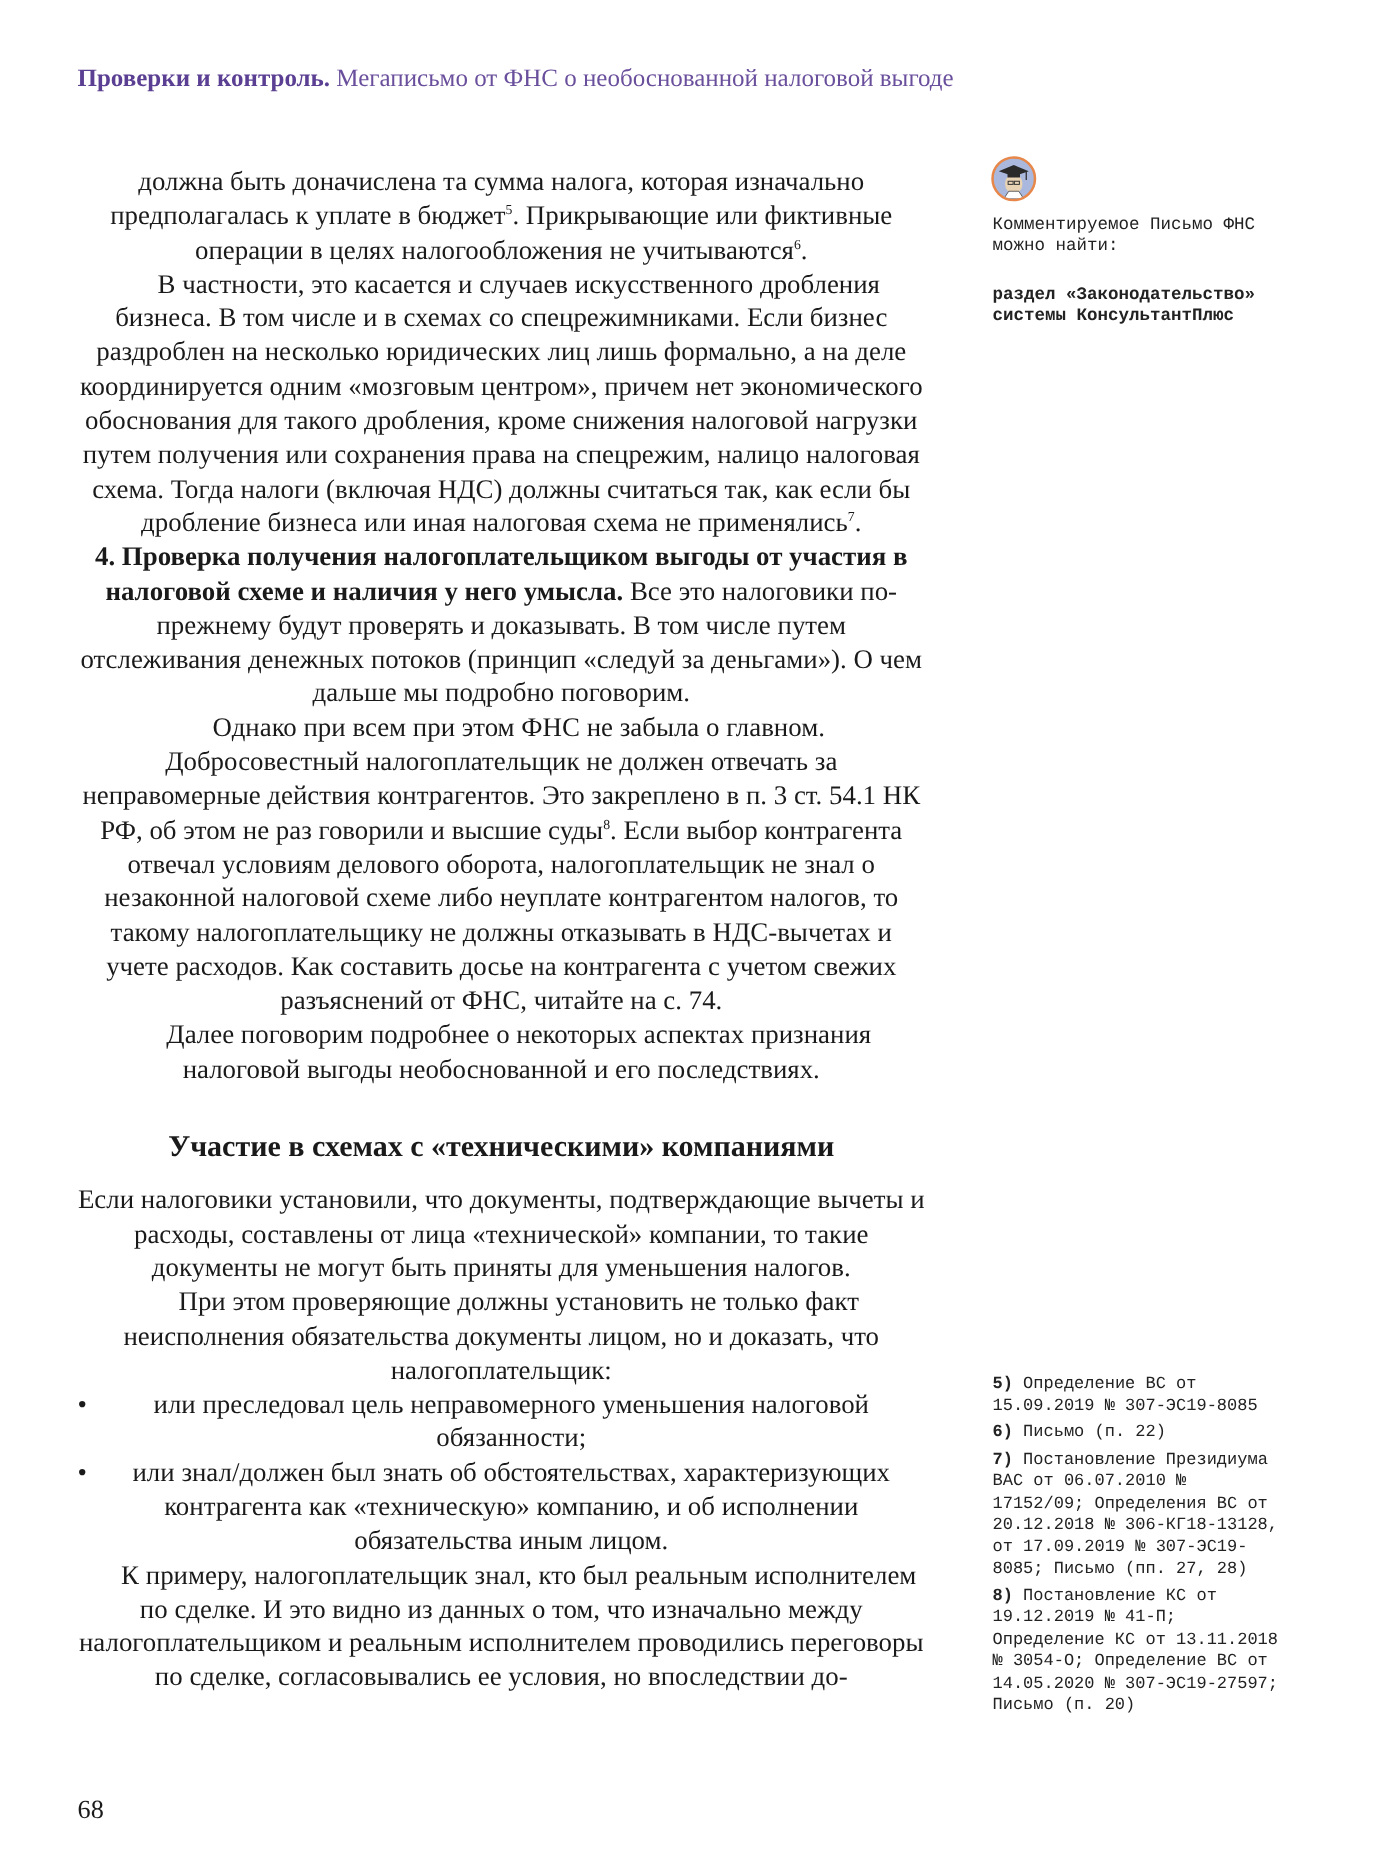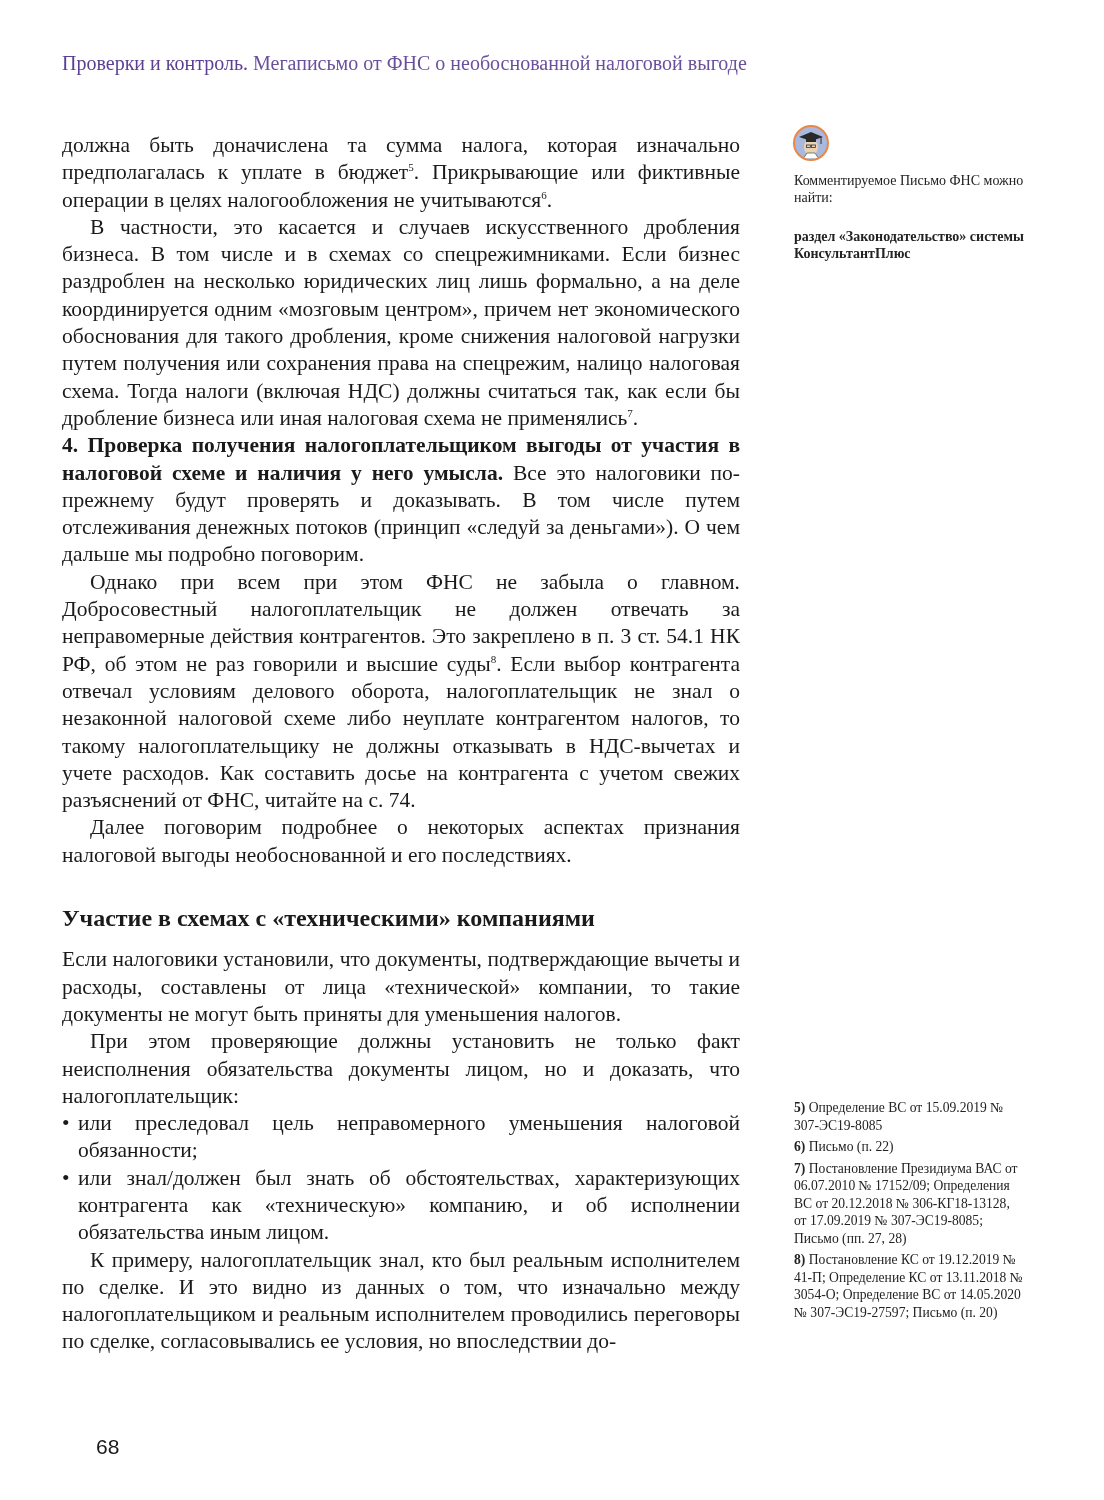--- a/index.html
+++ b/index.html
@@ -1,41 +1,41 @@
 <!DOCTYPE html>
 <html><head>
 <meta charset="utf-8">
 <style>
   html, body { margin:0; padding:0; background:#ffffff; }
   body { width:1104px; height:1500px; position:relative; overflow:hidden;
          font-family:"DejaVu Serif","Liberation Serif",serif; color:#1a1a1a; }
   .header { position:absolute; left:62px; top:52px; font-size:20px; color:#6a4f9c;
             font-family:"Liberation Serif",serif; white-space:nowrap; }
-  .header b { font-weight:normal; color:#5b3f93; }
+  .header b { font-weight:bold; color:#5b3f93; }
   .main { position:absolute; left:62px; top:132px; width:678px;
           font-family:"Liberation Serif",serif; font-size:21.5px; line-height:27.3px;
           text-align:justify; }
-  .main p { margin:0; }
+  .main p { margin:0;text-align:center; }
   .main p.ind { text-indent:28px; }
   .main sup { font-size:11px; line-height:0; }
   .main .bold { font-weight:bold; }
   .h2 { font-weight:bold; font-size:24px; margin:36px 0 14px 0 !important; text-align:left; }
   .bullet { position:relative; padding-left:16px; }
   .bullet .dot { position:absolute; left:0; top:0; }
-  .side { position:absolute; left:794px; width:230px; font-family:Liberation Serif, serif;
+  .side { position:absolute; left:794px; width:230px; font-family:Liberation Mono, monospace;
           font-size:14px; line-height:17px; color:#222; }
   .avatar { position:absolute; left:793px; top:125px; width:36px; height:36px; border-radius:50%;
             background:#a9b8dc; border:2px solid #e8874a; box-sizing:border-box; overflow:hidden; }
   .side-note { top:172px; }
   .side-note .bold { font-weight:bold; margin-top:22px; }
   .footnotes { top:1099px; font-size:13.6px; line-height:17.5px; }
   .footnotes .fn { margin-bottom:4px; }
   .footnotes .fn b { font-weight:bold; }
   .page-num { position:absolute; left:62px; top:1435px; font-size:21px;
-              font-family:Liberation Sans, sans-serif;margin-left:34px; }
+              font-family:Liberation Serif, serif; }
 </style>
 </head>
 <body>
 
 <div class="header">
   <b>Проверки и контроль.</b>
   <span>Мегаписьмо от ФНС о необоснованной налоговой выгоде</span>
 </div>
 
 <div class="main">

